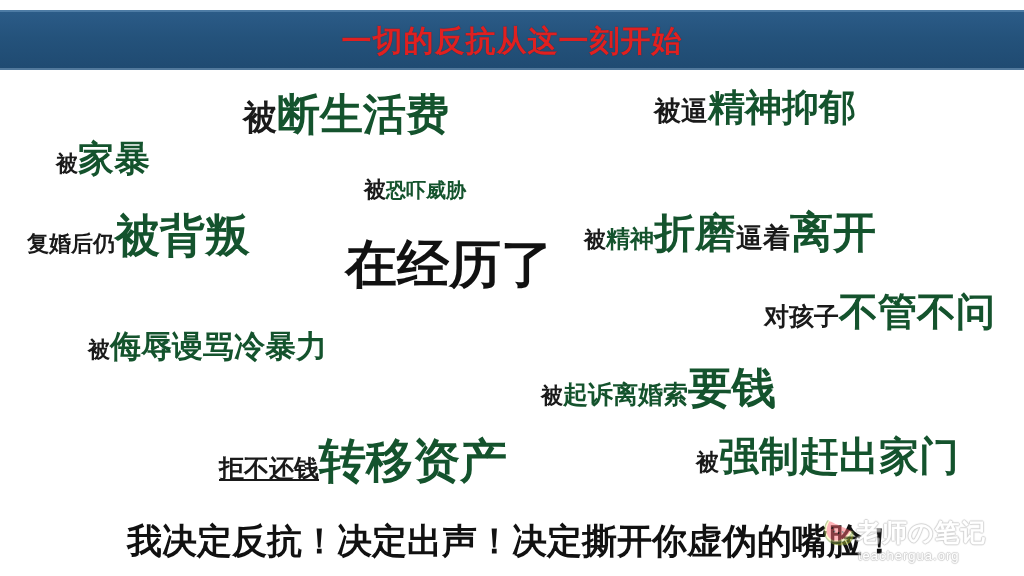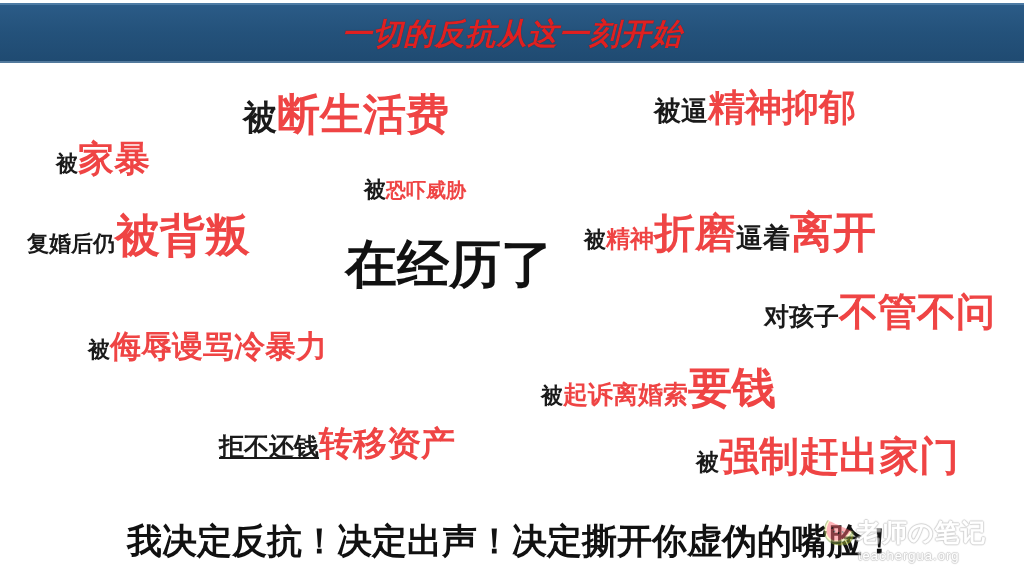--- a/index.html
+++ b/index.html
@@ -16,30 +16,29 @@
     width: 1024px;
     height: 576px;
     background: #ffffff;
     overflow: hidden;
   }
 
   
   #header-banner {
     position: absolute;
     left: 0;
-    top: 3px;
+    top: 10px;
     width: 1024px;
     height: 60px;
     background: linear-gradient(180deg, #2b5b87 0%, #24527b 45%, #1f4a71 100%);
     border-top: 2px solid #4d7ba4;
     box-sizing: border-box;
     display: flex;
     align-items: center;
     justify-content: center;
-    font-style: italic;
   }
   #header-banner::after {
     content: "";
     position: absolute;
     left: 0;
     bottom: 0;
     width: 100%;
     height: 2px;
     background: #7ba0c0;
     opacity: .55;
@@ -69,21 +68,21 @@
     font-weight: bold;
     display: flex;
     align-items: baseline;
   }
   .seg {
     font-weight: bold;
     line-height: 1;
     display: inline-block;
   }
   .seg.black { color: #1a1a1a; }
-  .seg.red   { color: #ef4444; text-align: center; }
+  .seg.red   { color: #14532d; text-align: center; }
 
   
   #bottom-slogan {
     position: absolute;
     left: 0;
     bottom: 18px;
     width: 1024px;
     text-align: center;
     color: #111111;
     font-size: 35px;
@@ -196,21 +195,21 @@
     </div>
 
     <div class="phrase" style="left:541px; top:303px;">
       <span class="seg black" style="font-size:22px;">被</span>
         <span class="seg red" style="font-size:25px;">起诉离婚索</span>
         <span class="seg red" style="font-size:44px;">要钱</span>
     </div>
 
     <div class="phrase" style="left:219px; top:363px;">
       <span class="seg black" style="font-size:25px;text-decoration:underline;">拒不还钱</span>
-        <span class="seg red" style="font-size:34px;">转移资产</span>
+        <span class="seg red" style="font-size:47px;margin-top:11px;">转移资产</span>
     </div>
 
     <div class="phrase" style="left:696px; top:373px;">
       <span class="seg black" style="font-size:23px;">被</span>
         <span class="seg red" style="font-size:40px;">强制赶出家门</span>
     </div>
 
   </div>
 
   <div id="bottom-slogan">我决定反抗！决定出声！决定撕开你虚伪的嘴脸！</div>

